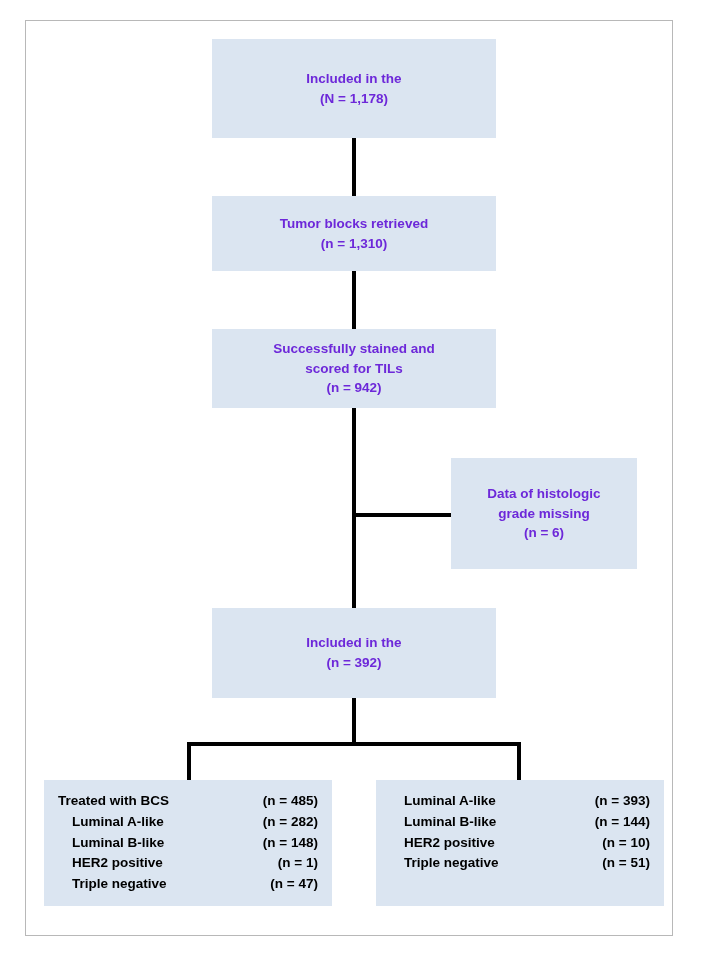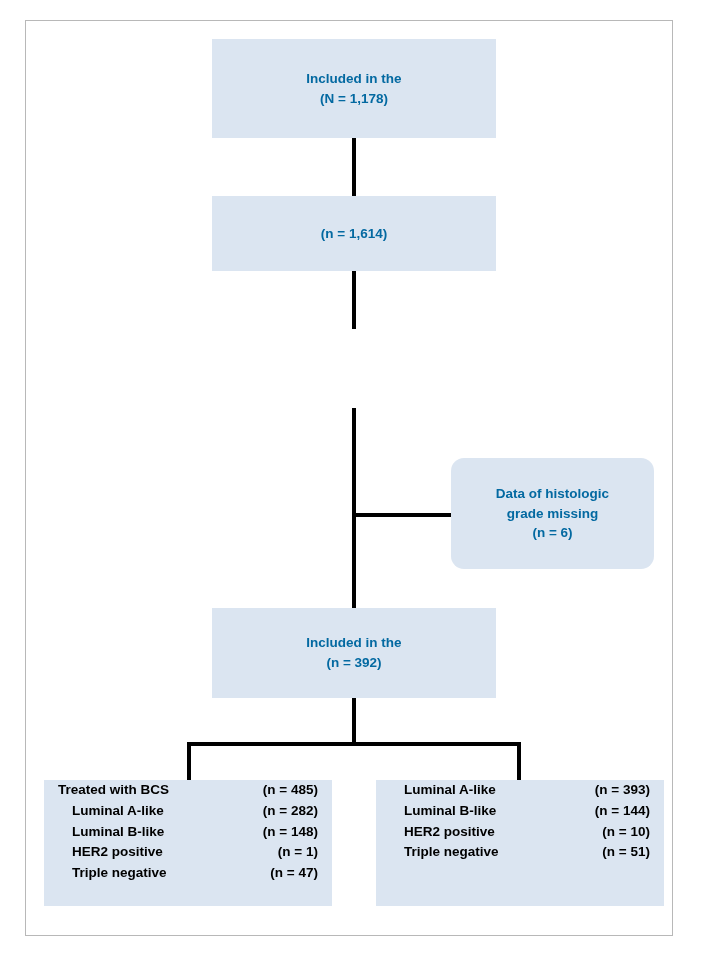--- a/index.html
+++ b/index.html
@@ -35,36 +35,36 @@
     background: #dbe5f1;
     box-sizing: border-box;
     display: flex;
     flex-direction: column;
     align-items: center;
     justify-content: center;
     text-align: center;
     font-size: 13.5px;
     font-weight: bold;
     line-height: 1.45;
-    color: #0369a1;
+    color: #6d28d9;
   }
   .box .ln {
     display: block;
     white-space: pre;
   }
   .connector {
     position: absolute;
     background: #000000;
   }
   
   .grp {
     position: absolute;
     background: #dbe5f1;
     box-sizing: border-box;
-    padding: 0 14px 13px 14px;
+    padding: 11px 14px 13px 14px;
     font-size: 13.5px;
     font-weight: bold;
     line-height: 1.54;
   }
   .grp .row {
     display: flex;
     justify-content: space-between;
     white-space: pre;
   }
   .grp .row .lbl { text-align: left; }
@@ -85,25 +85,31 @@
     <div class="connector" style="left:161px; top:721px; width:334px; height:4px;"></div>
     <div class="connector" style="left:161px; top:721px; width:4px; height:38px;"></div>
     <div class="connector" style="left:491px; top:721px; width:4px; height:38px;"></div>
 
     <div class="box" style="left:186px; top:18px; width:284px; height:99px;">
       <span class="ln">Included in the</span>
       <span class="ln">(N = 1,178)</span>
     </div>
 
     <div class="box" style="left:186px; top:175px; width:284px; height:75px;">
-      <span class="ln">(n = 1,614)</span>
+      <span class="ln">Tumor blocks retrieved</span>
+      <span class="ln">(n = 1,310)</span>
     </div>
 
+    <div class="box" style="left:186px; top:308px; width:284px; height:79px;">
+      <span class="ln">Successfully stained and</span>
+      <span class="ln">scored for TILs</span>
+      <span class="ln">(n = 942)</span>
+    </div>
 
-    <div class="box" style="left:425px; top:437px; width:203px; height:111px;border-radius:13px;">
+    <div class="box" style="left:425px; top:437px; width:186px; height:111px;">
       <span class="ln">Data of histologic</span>
       <span class="ln">grade missing</span>
       <span class="ln">(n = 6)</span>
     </div>
 
     <div class="box" style="left:186px; top:587px; width:284px; height:90px;">
       <span class="ln">Included in the</span>
       <span class="ln">(n = 392)</span>
     </div>
 

